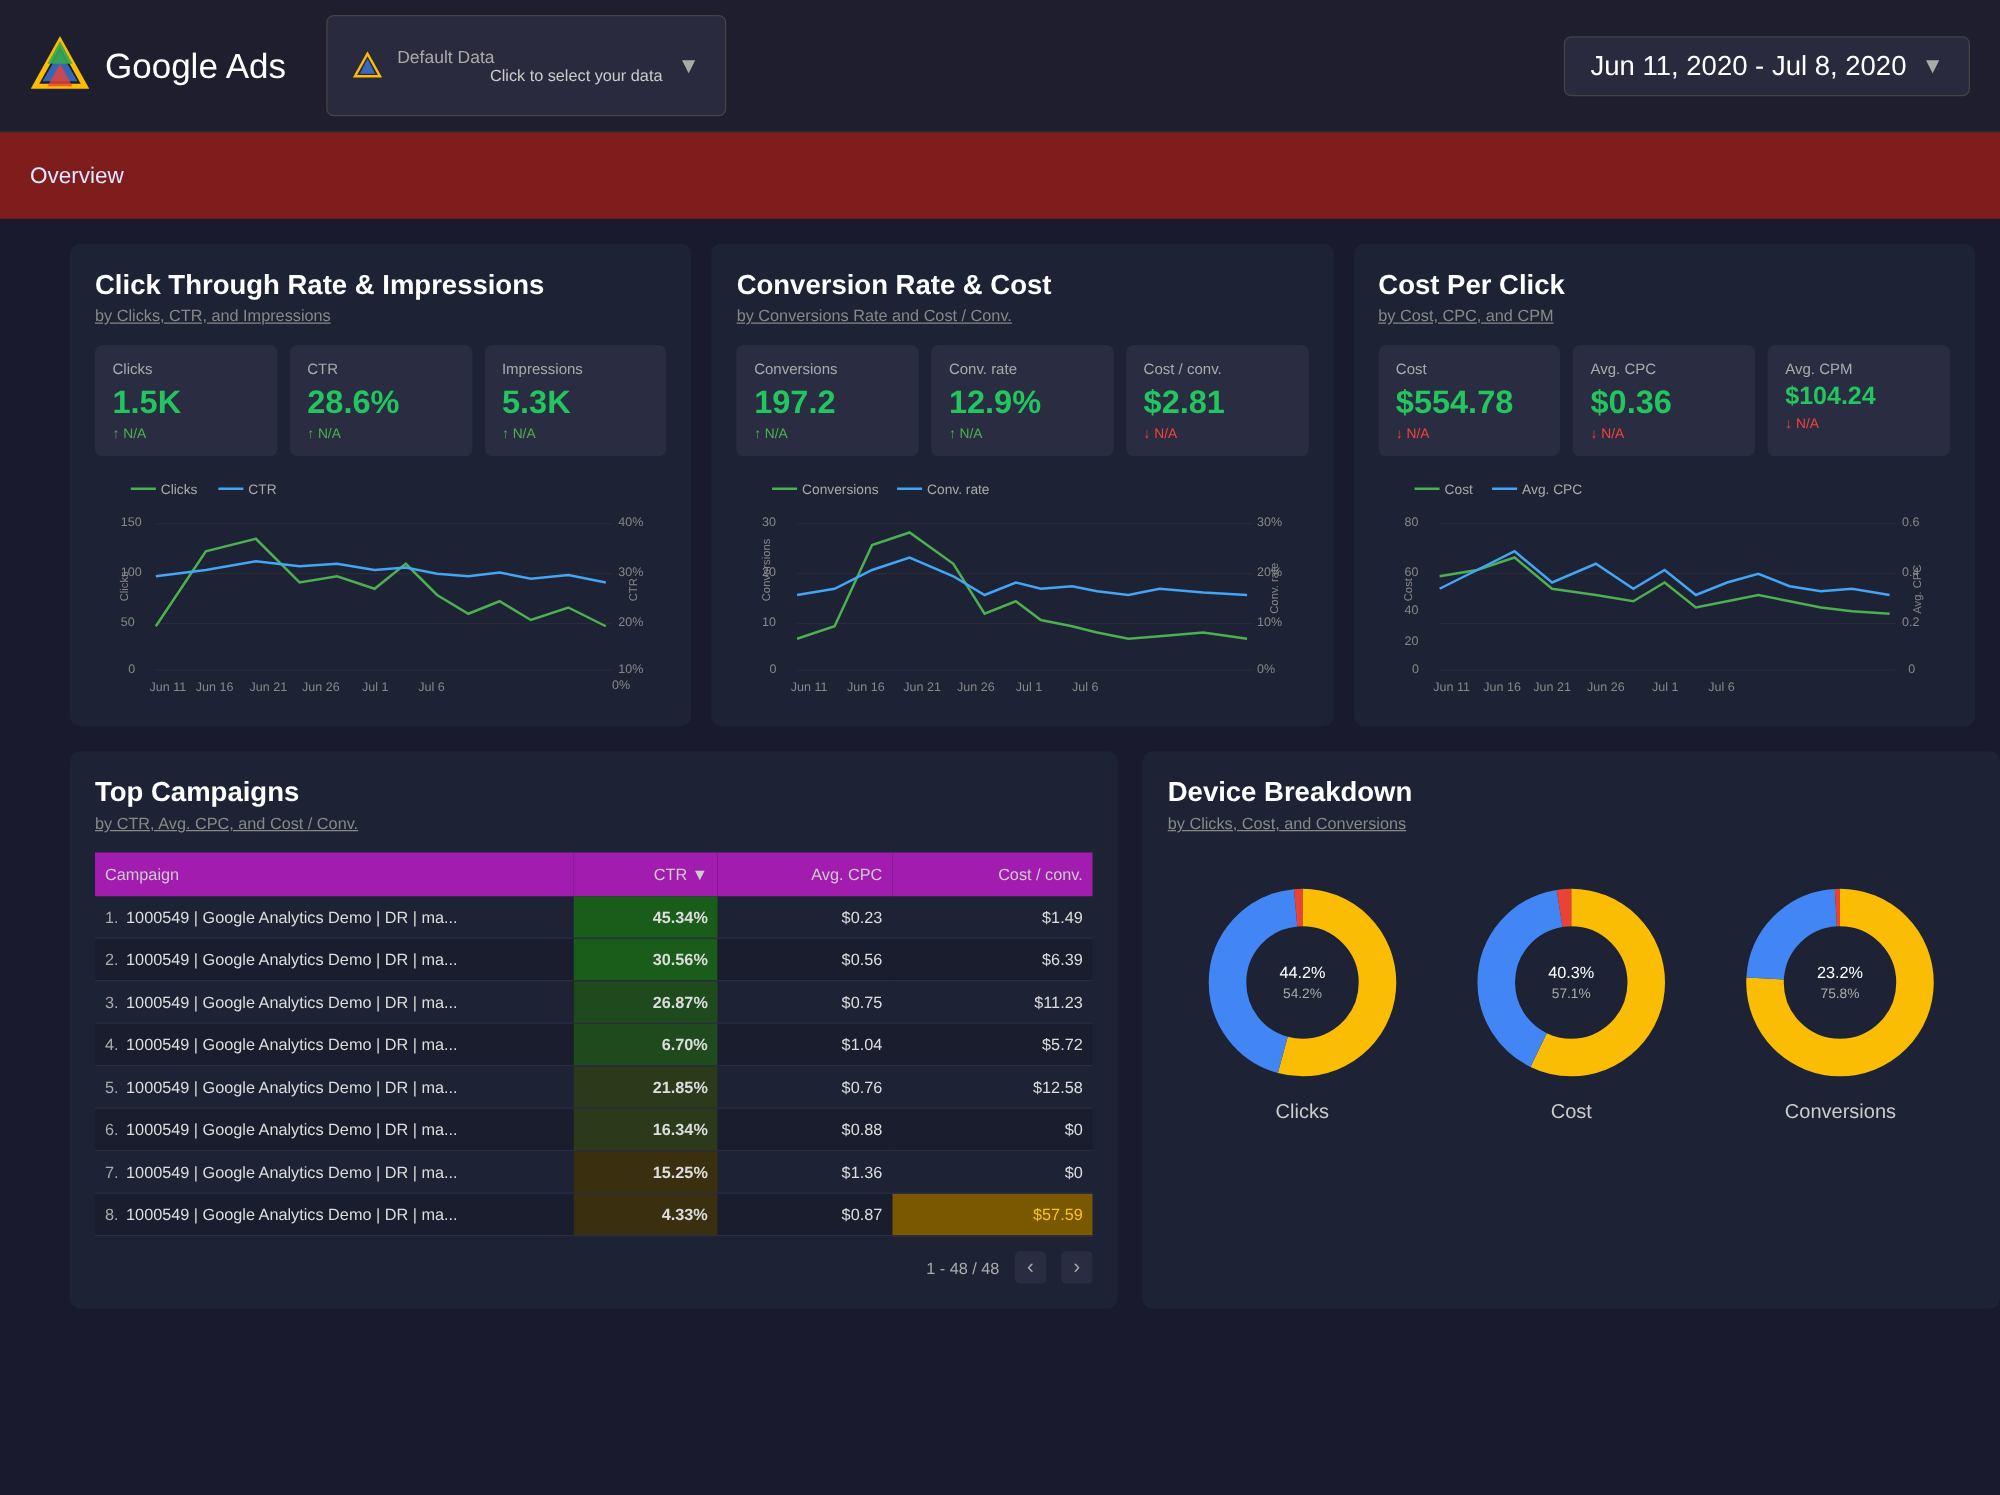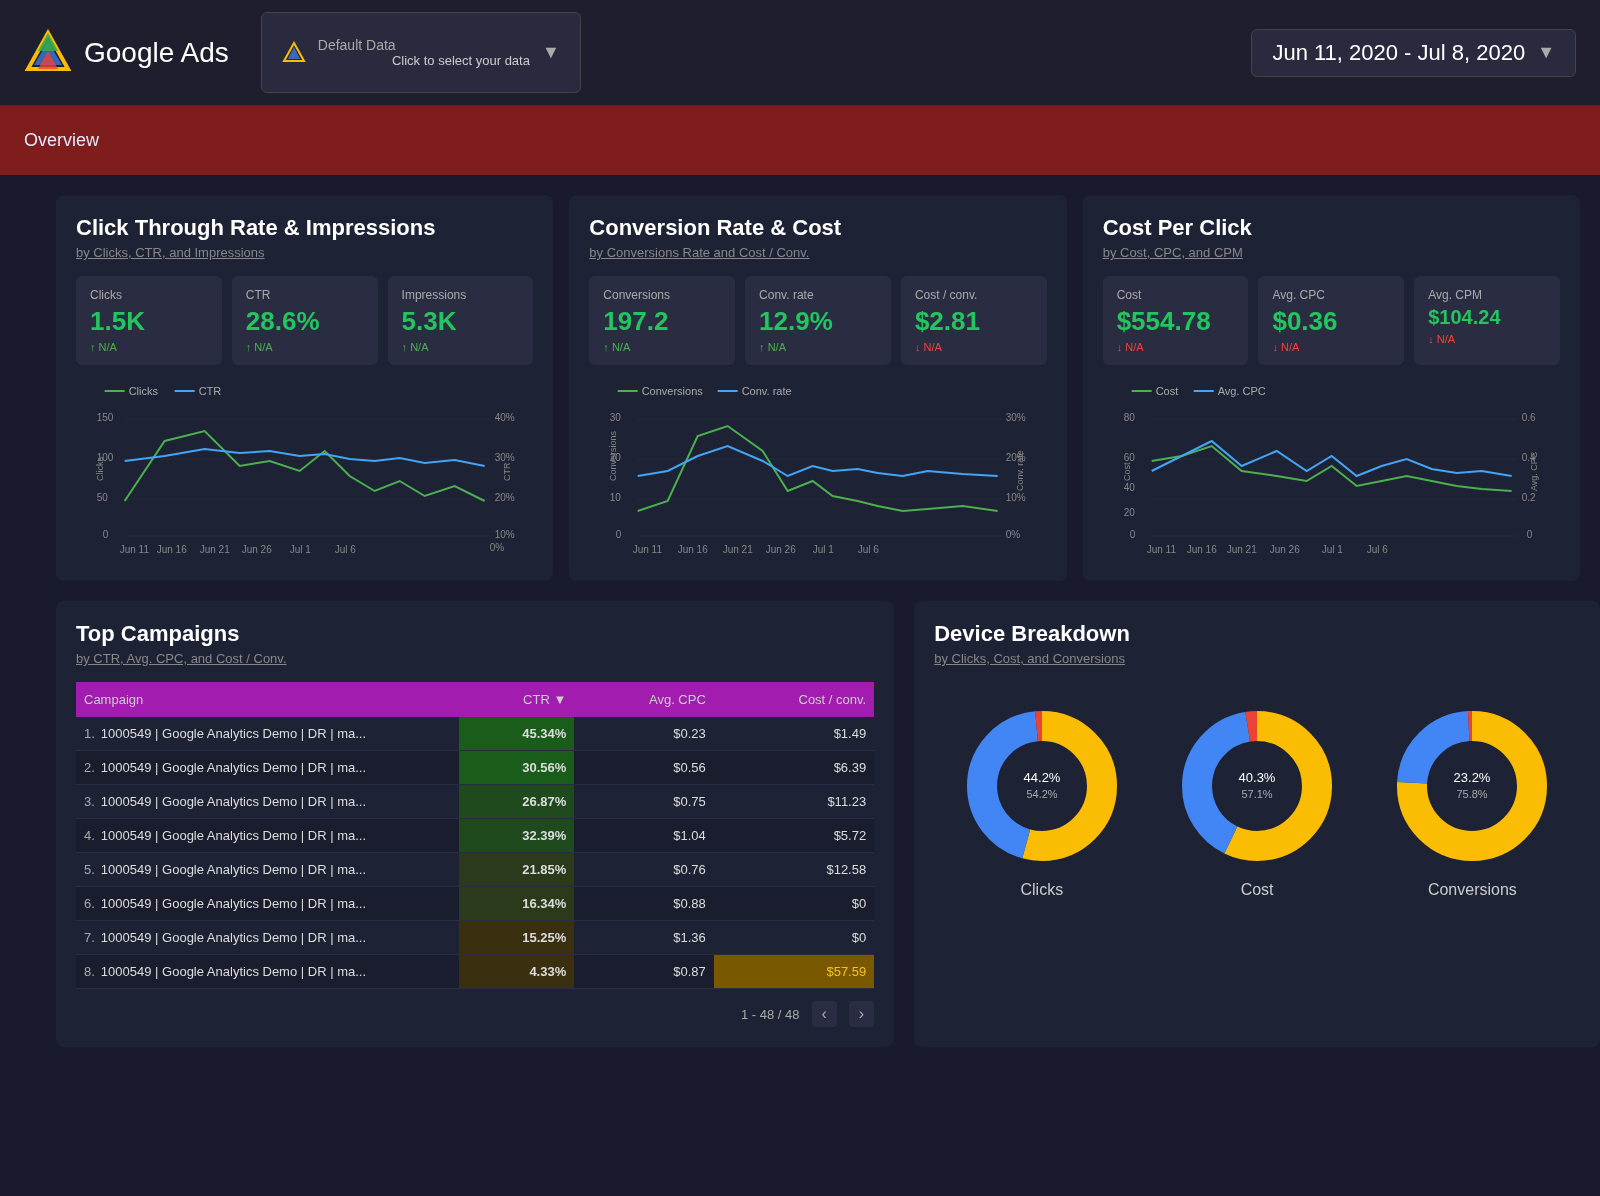--- a/index.html
+++ b/index.html
@@ -332,21 +332,21 @@
               <td class="right">$6.39</td>
             </tr>
             <tr>
               <td><span style="color:#aaa;margin-right:6px;">3.</span>1000549 | Google Analytics Demo | DR | ma...</td>
               <td class="right ctr-cell ctr-med-high">26.87%</td>
               <td class="right">$0.75</td>
               <td class="right">$11.23</td>
             </tr>
             <tr>
               <td><span style="color:#aaa;margin-right:6px;">4.</span>1000549 | Google Analytics Demo | DR | ma...</td>
-              <td class="right ctr-cell ctr-med-high">32.39%</td>
+              <td class="right ctr-cell ctr-med-high">6.70%</td>
               <td class="right">$1.04</td>
               <td class="right">$5.72</td>
             </tr>
             <tr>
               <td><span style="color:#aaa;margin-right:6px;">5.</span>1000549 | Google Analytics Demo | DR | ma...</td>
               <td class="right ctr-cell ctr-med">21.85%</td>
               <td class="right">$0.76</td>
               <td class="right">$12.58</td>
             </tr>
             <tr>

